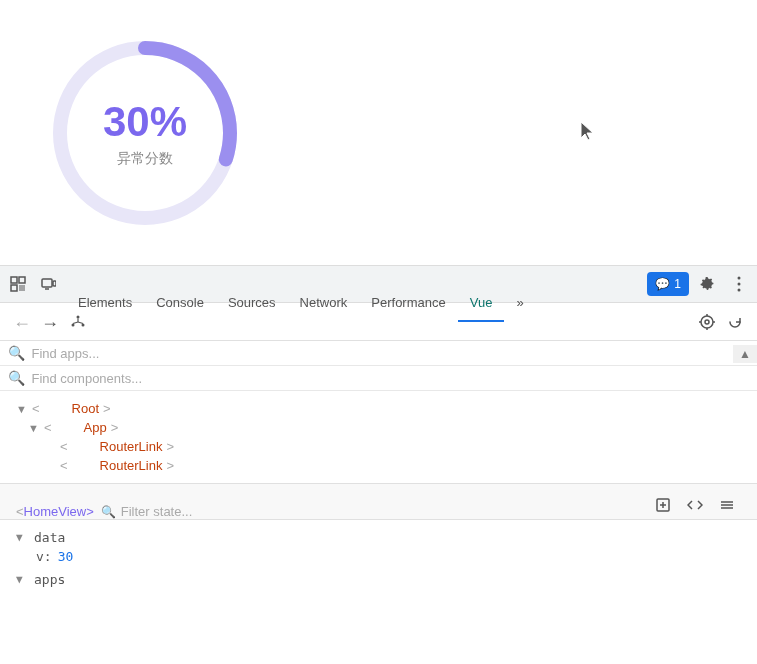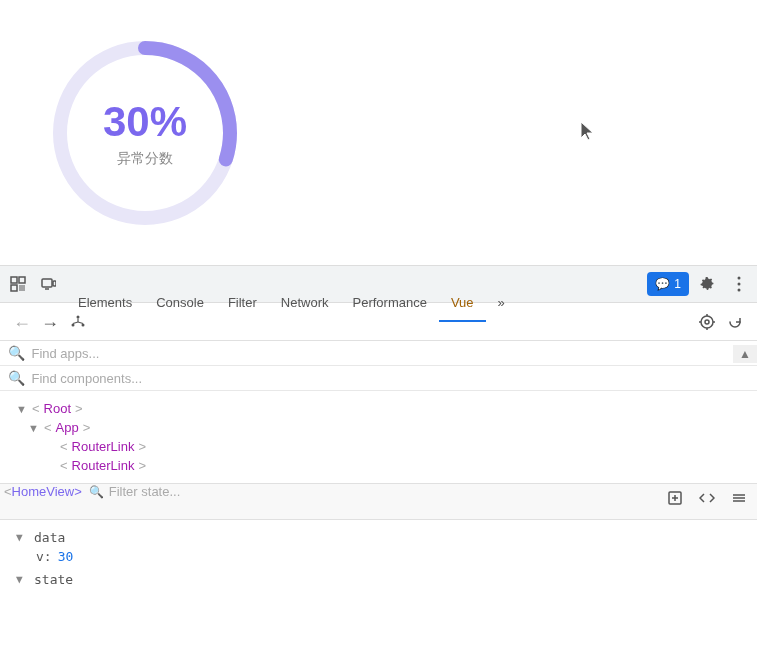--- a/index.html
+++ b/index.html
@@ -104,21 +104,21 @@
       display: flex;
       align-items: center;
       font-size: 13px;
       color: #555;
       cursor: pointer;
       border-bottom: 2px solid transparent;
       white-space: nowrap;
     }
 
     .tab-item.vue-active {
-      color: #a16207;
+      color: #0f766e;
       border-bottom: 2px solid #1a73e8;
     }
 
     .toolbar-right {
       display: flex;
       align-items: center;
       gap: 4px;
     }
 
     .badge-btn {
@@ -225,21 +225,22 @@
       gap: 4px;
     }
 
     .tree-arrow {
       color: #888;
       font-size: 11px;
       width: 12px;
     }
 
     .component-tag {
-      color: #a21caf;
+      color: #c2410c;
+      margin-left: 28px;
     }
 
     .component-tag-bracket {
       color: #aaa;
     }
 
     
     .panel-divider {
       width: 100%;
       height: 1px;
@@ -253,22 +254,22 @@
       display: flex;
       flex-direction: column;
     }
 
     .bottom-toolbar {
       width: 100%;
       height: 36px;
       background: #f8f8f8;
       border-bottom: 1px solid #e0e0e0;
       display: flex;
-      align-items: flex-start;
-      padding: 0 4px;
+      align-items: flex-end;
+      padding: 0 16px;
     }
 
     .component-tag-home {
       color: #7b68ee;
       font-size: 13px;
       font-weight: 500;
     }
 
     .filter-section {
       display: flex;
@@ -396,21 +397,21 @@
         <rect x="2" y="3" width="10" height="8" rx="1" fill="none" stroke="currentColor" stroke-width="1.5"></rect>
         <rect x="13" y="5" width="3" height="5" rx="1" fill="none" stroke="currentColor" stroke-width="1.5"></rect>
         <line x1="5" y1="13" x2="9" y2="13" stroke="currentColor" stroke-width="1.5"></line>
       </svg>
     </button>
   </div>
 
   <div class="devtools-tabs">
     <div class="tab-item">Elements</div>
     <div class="tab-item">Console</div>
-    <div class="tab-item">Filter</div>
+    <div class="tab-item">Sources</div>
     <div class="tab-item">Network</div>
     <div class="tab-item">Performance</div>
     <div class="tab-item vue-active">Vue</div>
     <div class="tab-item">»</div>
   </div>
 
   <div class="toolbar-right">
     <button class="badge-btn">
       <span>💬</span>
       <span>1</span>
@@ -541,16 +542,16 @@
     <div class="data-row">
       <span class="data-toggle">▼</span>
       <span class="data-key">data</span>
     </div>
     <div class="data-row data-indent">
       <span class="data-key">v:</span>
       <span class="data-value-number">30</span>
     </div>
     <div class="data-row" style="margin-top:4px;">
       <span class="data-toggle">▼</span>
-      <span class="data-key">state</span>
+      <span class="data-key">apps</span>
     </div>
   </div>
 </div>
 
 </body></html>

